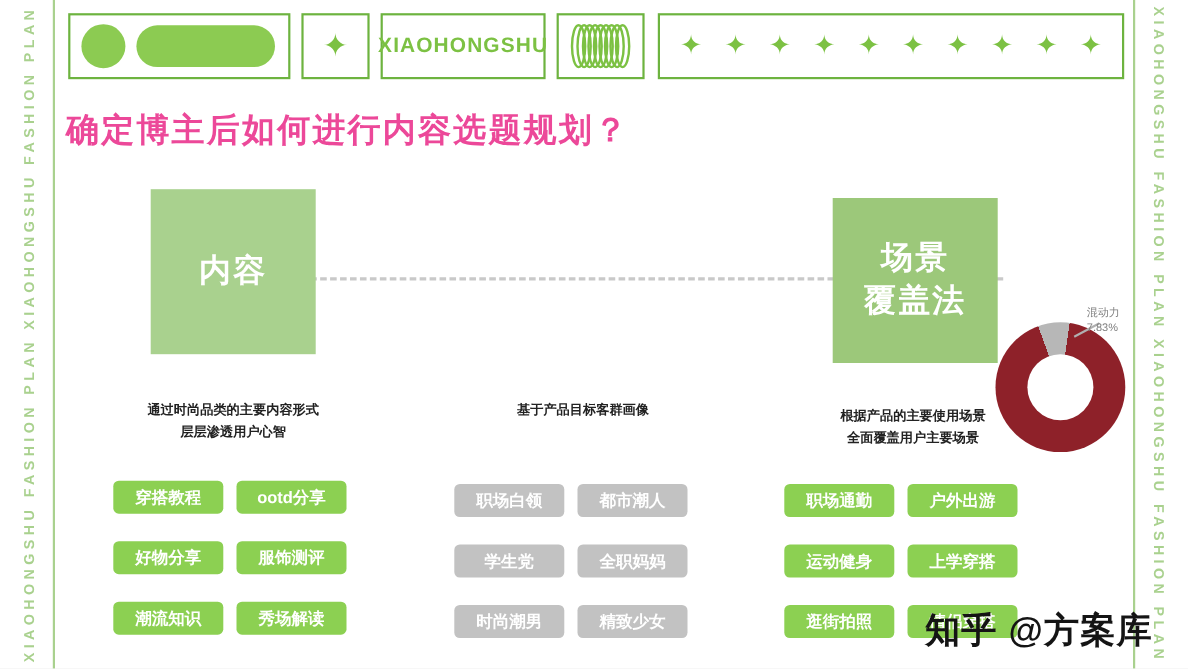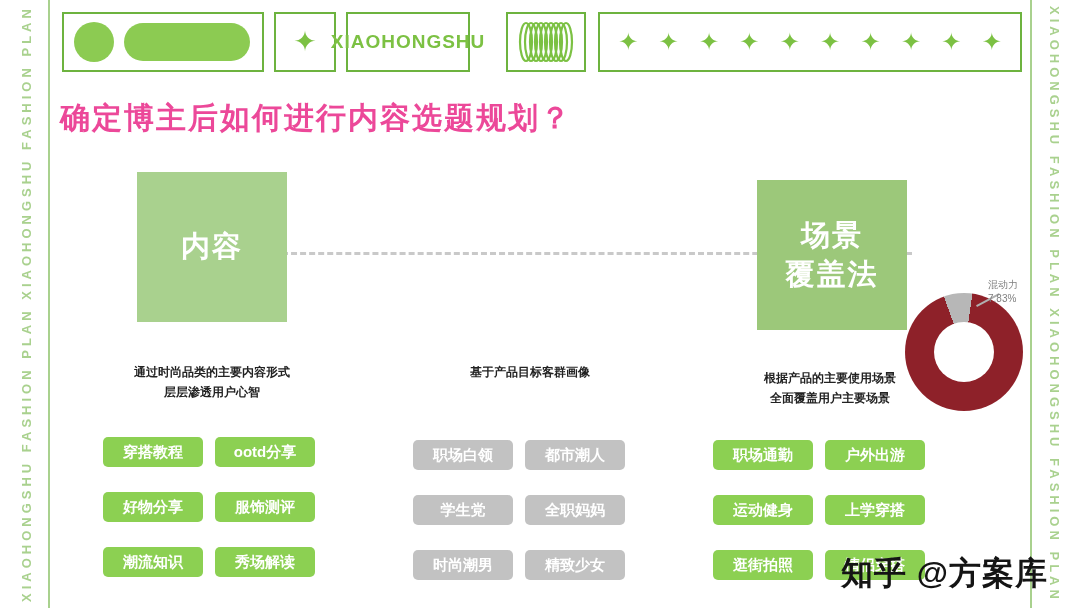--- a/index.html
+++ b/index.html
@@ -23,21 +23,21 @@
   .vrule.right { right:48px; }
 
   
   .hbox {
     position:absolute; top:12px; height:60px;
     border:2px solid #6db33f; display:flex; align-items:center;
     background:#fff;
   }
   .hbox.b1 { left:62px;  width:202px; padding-left:10px; }
   .hbox.b2 { left:274px; width:62px;  justify-content:center; }
-  .hbox.b3 { left:346px; width:124px; justify-content:center; }
+  .hbox.b3 { left:346px; width:150px; justify-content:center; }
   .hbox.b4 { left:506px; width:80px;  justify-content:center; }
   .hbox.b5 { left:598px; width:424px; justify-content:space-around; padding:0 8px; }
   .shape-circle { width:40px; height:40px; border-radius:50%; background:#8ccb52; }
   .shape-pill   { width:126px; height:38px; border-radius:19px; background:#8ccb52; margin-left:10px; }
   .star { color:#7cc143; font-size:28px; line-height:1; }
   .hbox.b5 .star { font-size:24px; }
   .brand { color:#7cc143; font-weight:bold; font-size:19px; letter-spacing:1px; }
 
   .title {
     position:absolute; top:98px; left:60px; right:60px; text-align:left;

